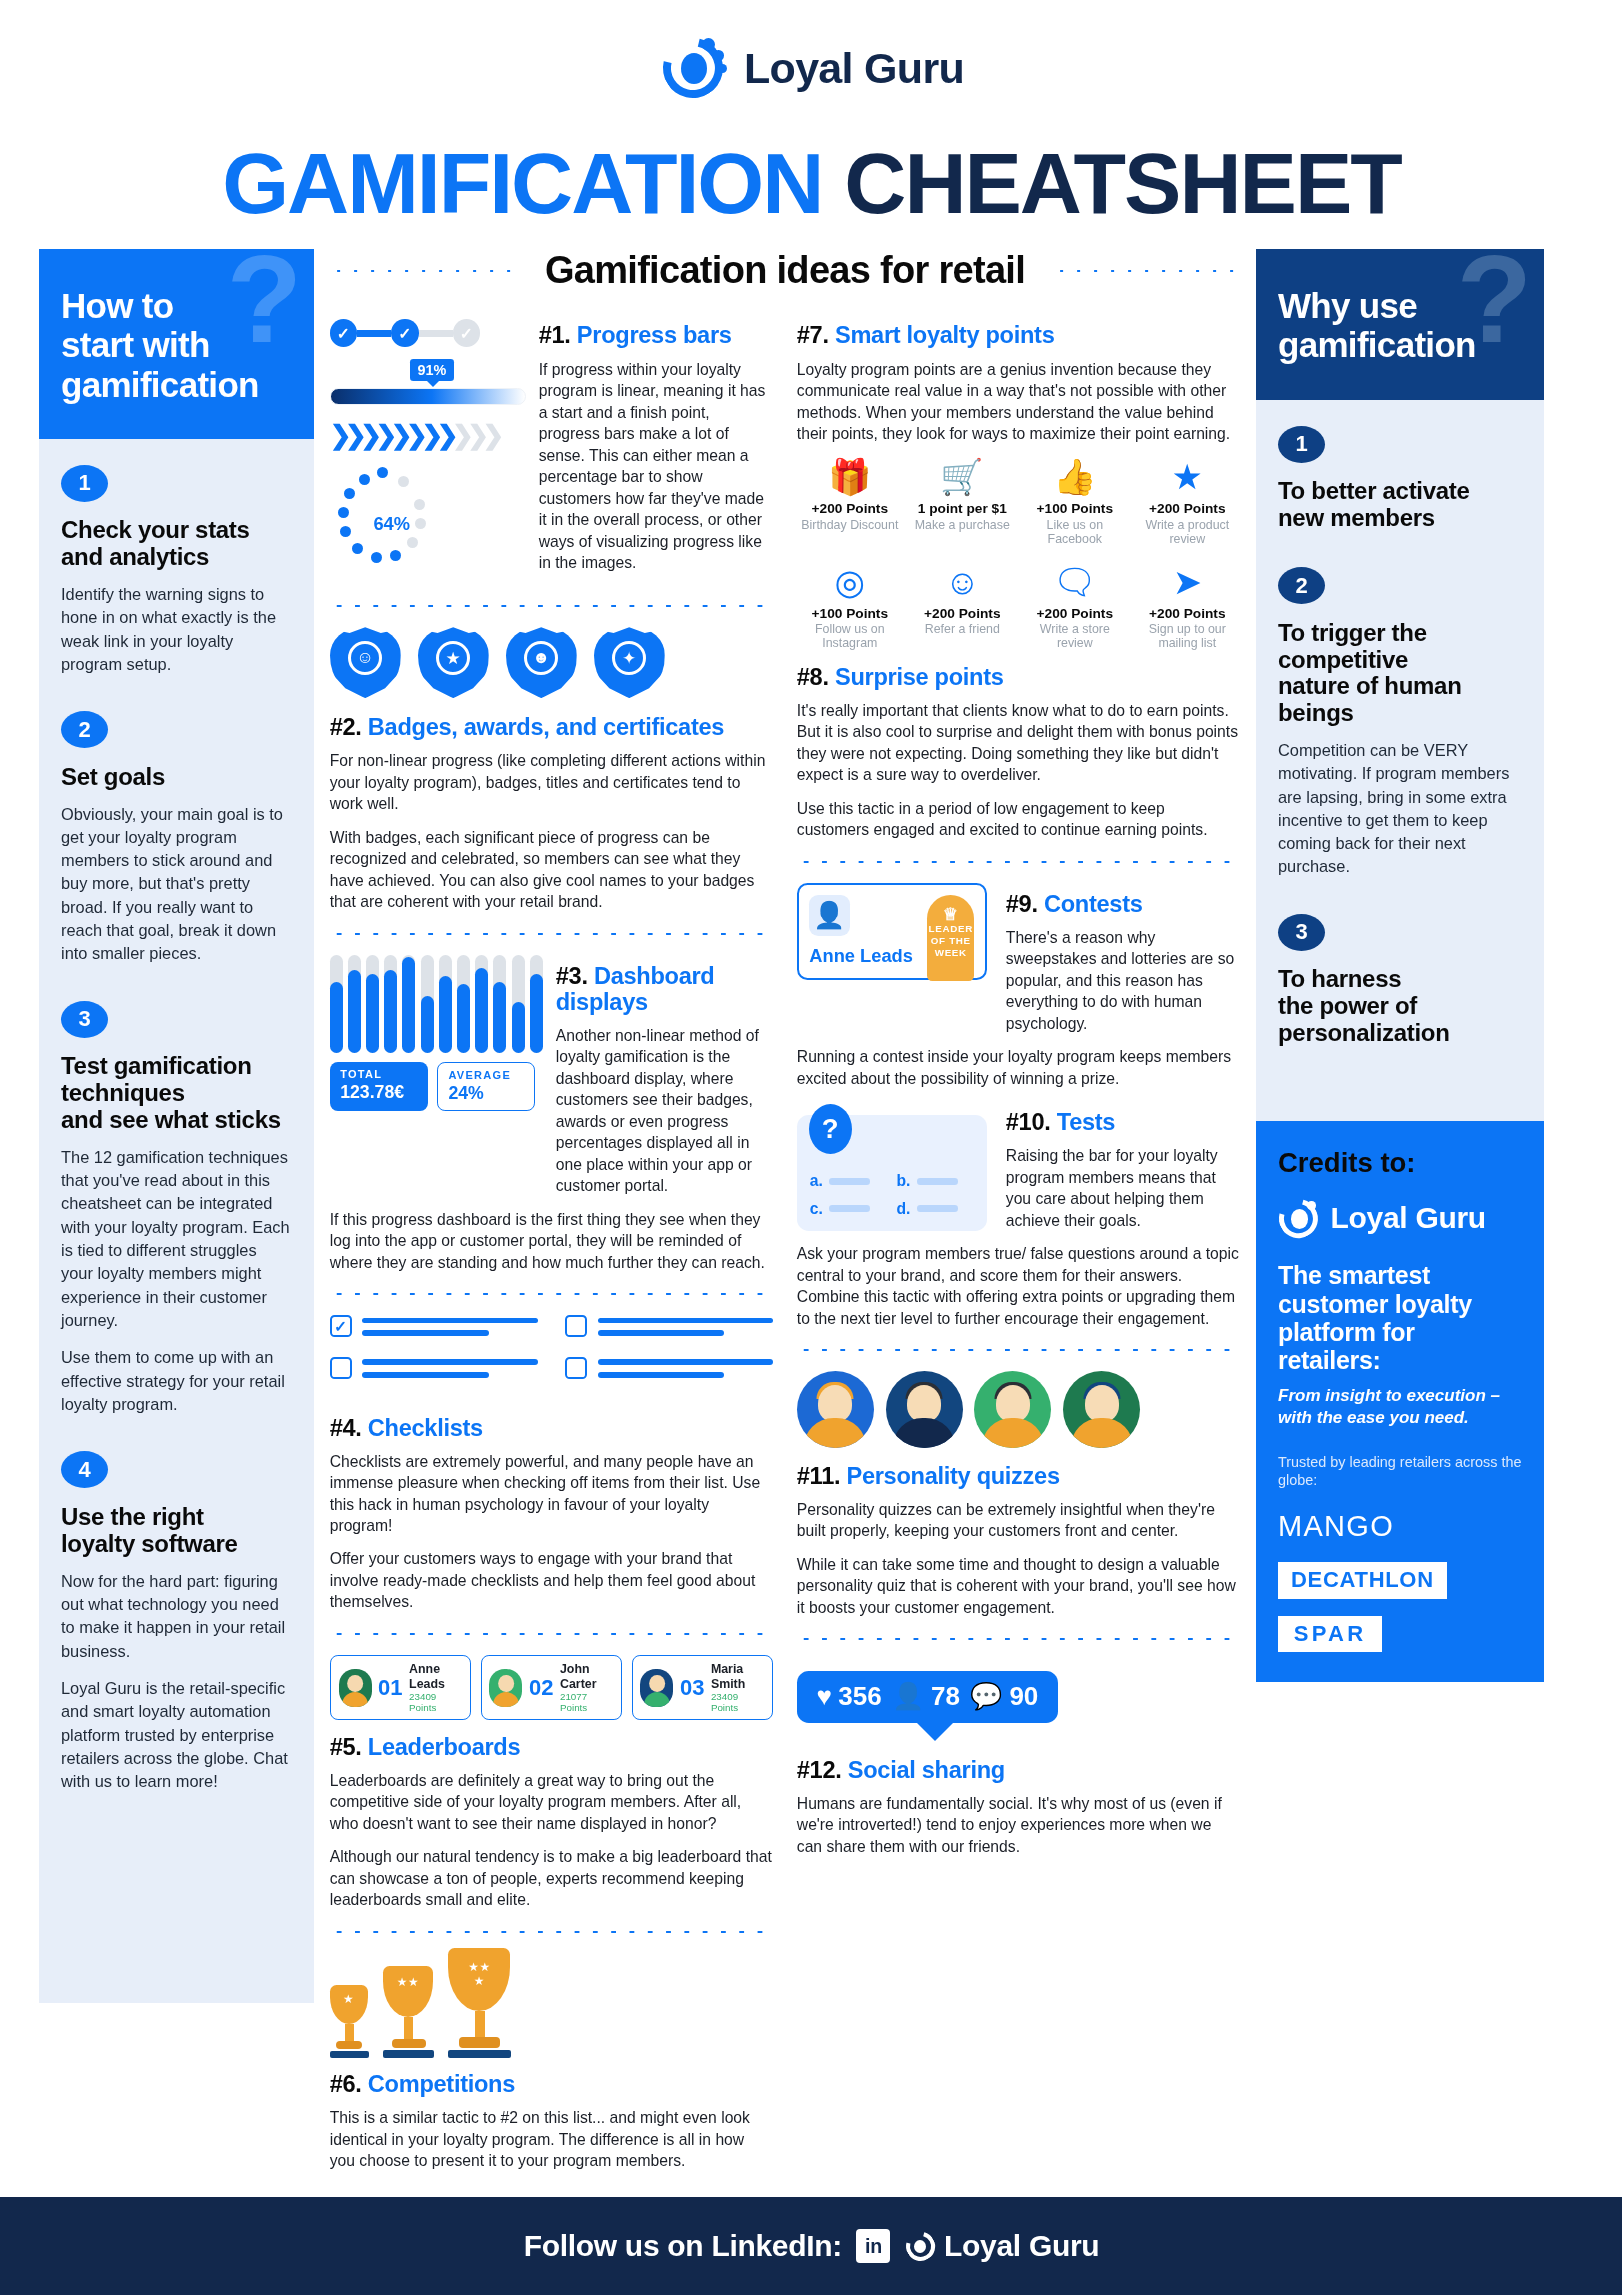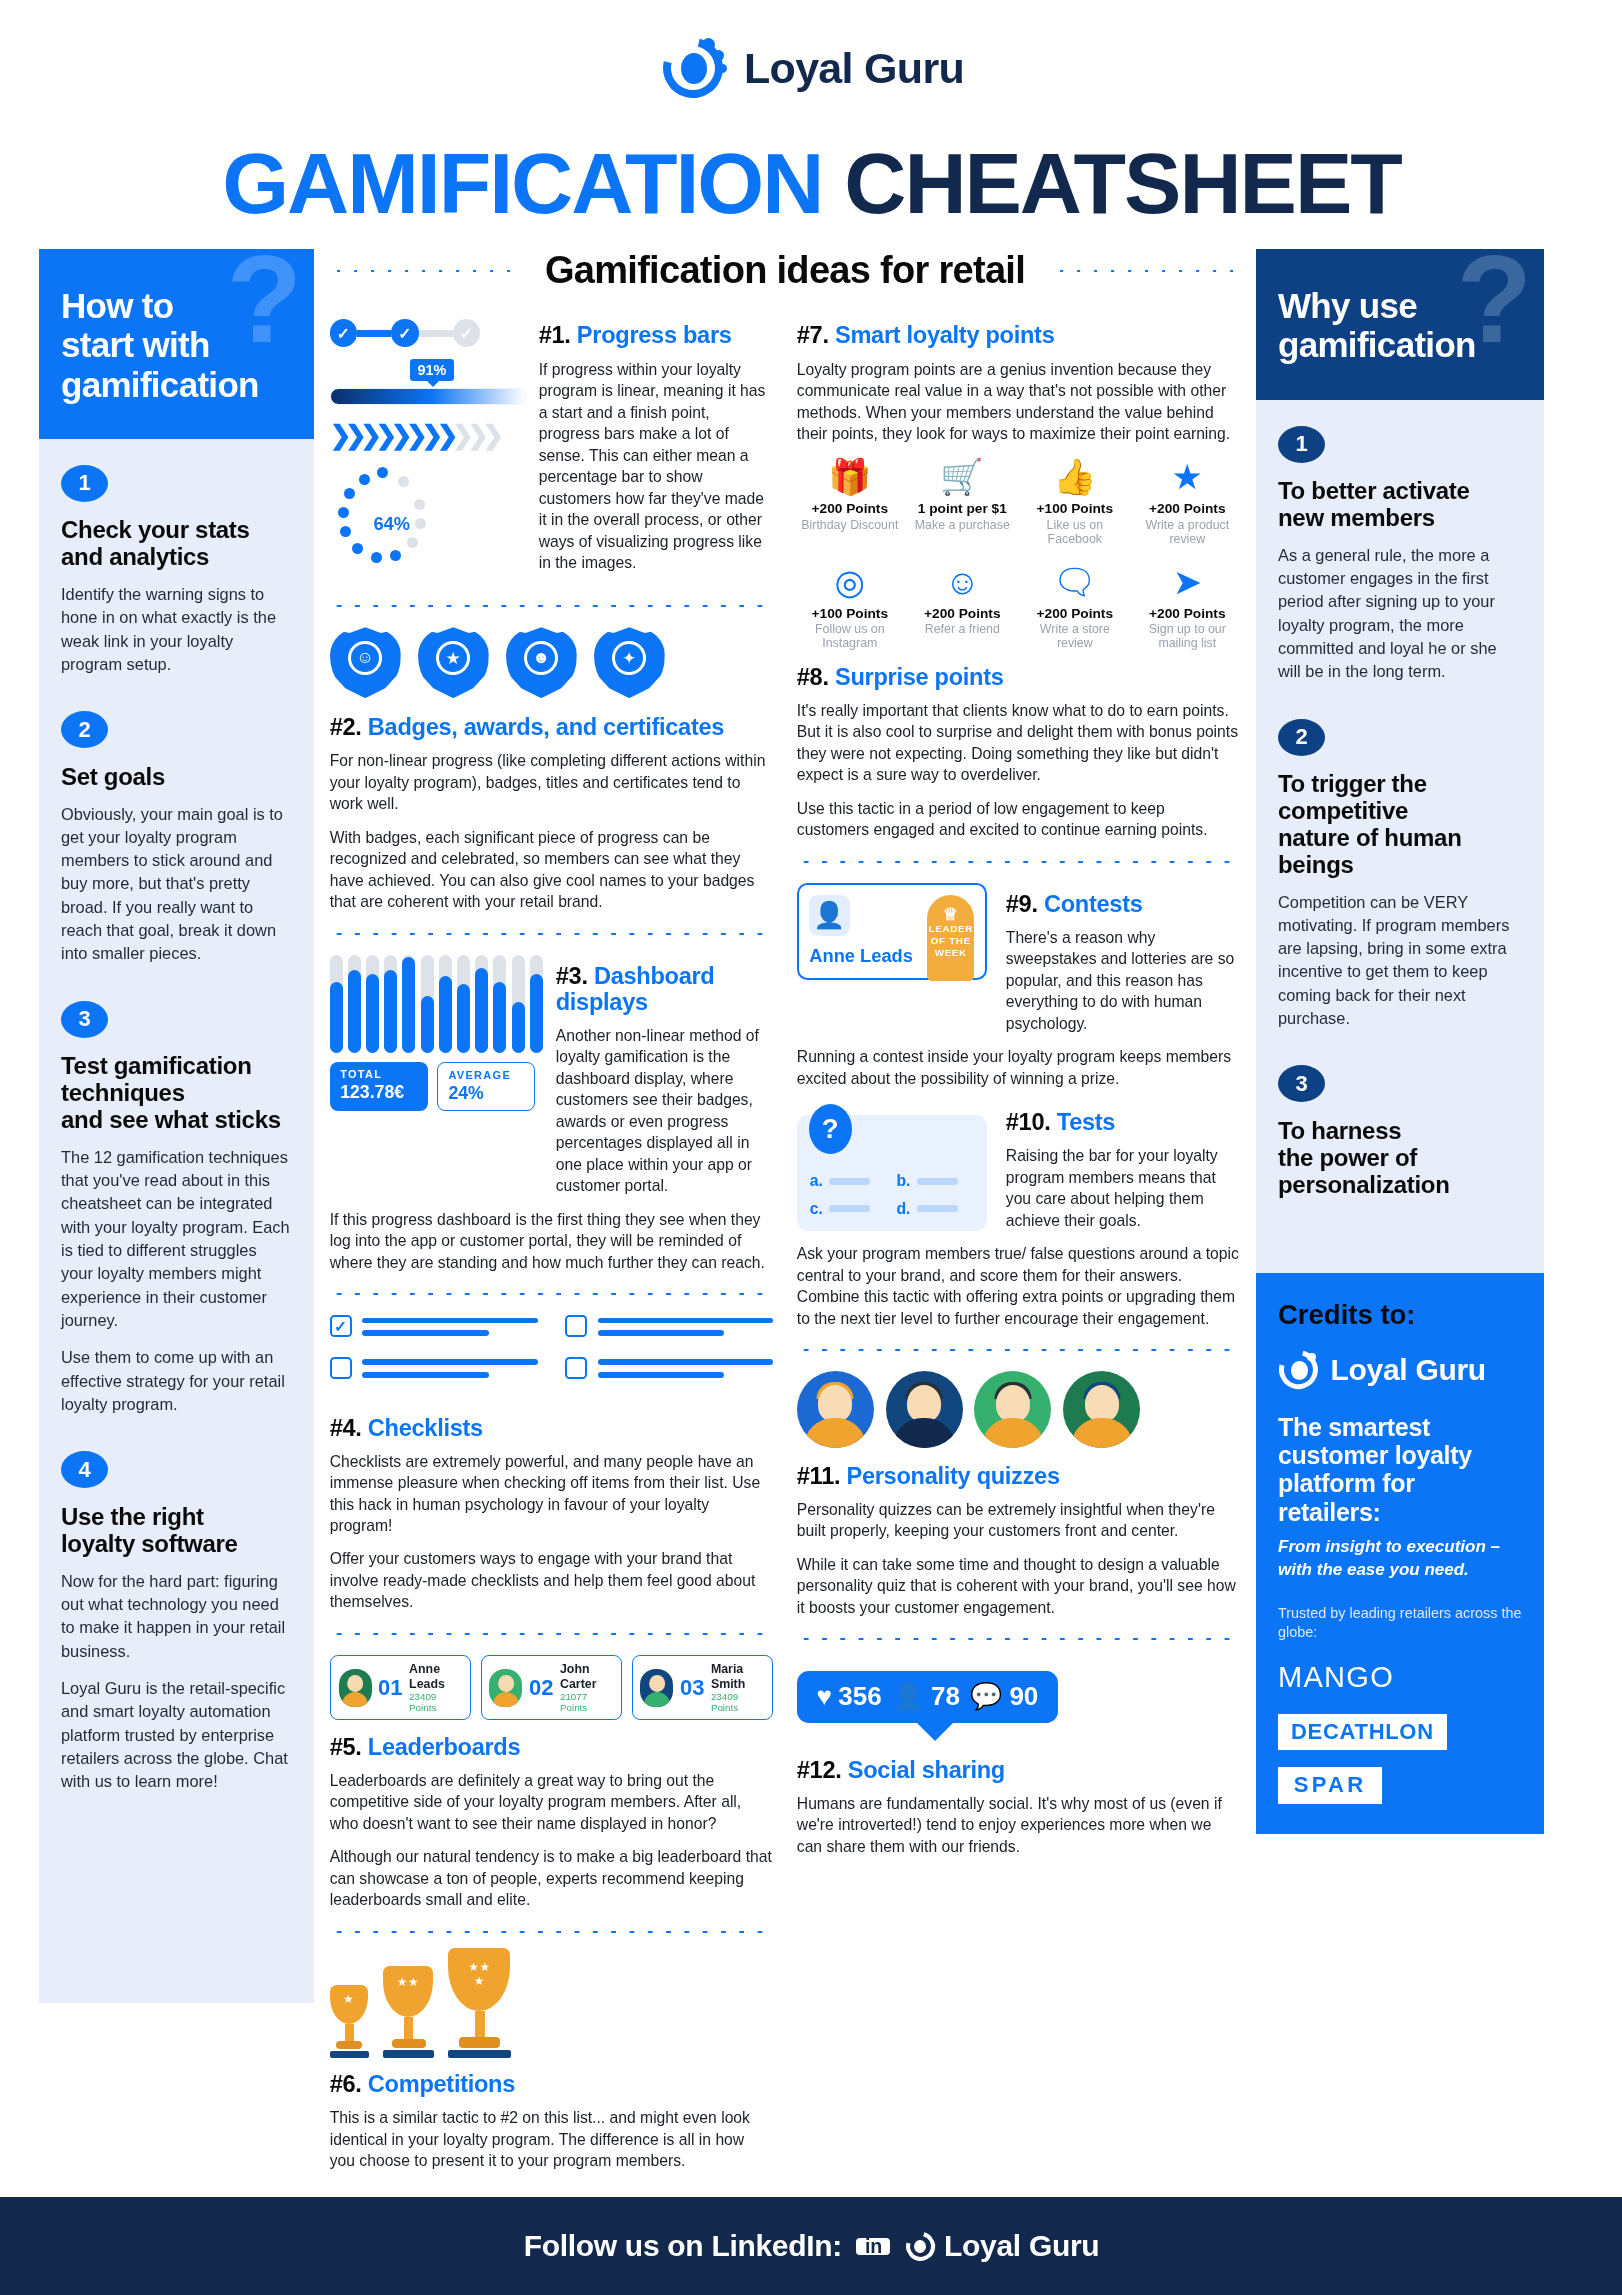--- a/index.html
+++ b/index.html
@@ -200,21 +200,21 @@
   .social { display:inline-flex; align-items:center; gap:10.5px; background:#0c75f5; color:#fff;
       border-radius:11.8px; padding:10.5px 19.6px; font-size:26px; font-weight:700; position:relative; margin:10.5px 0 26px;}
   .social:after { content:""; position:absolute; left:46%; top:100%; border:18.3px solid transparent;
       border-top-color:#0c75f5; border-bottom-width:0; }
   .social .g { display:flex; align-items:center; gap:6.5px; }
 
   
   .footer { position:absolute; left:0; right:0; bottom:0; height:98px; background:#12284c;
       display:flex; align-items:center; justify-content:center; gap:14.4px; color:#fff;
       font-size:30px; font-weight:800; letter-spacing:-0.3px; }
-  .li-ico { background:#fff; color:#12284c; border-radius:3.9px; width:34px; height:17px; font-size:19.6px;
+  .li-ico { background:#fff; color:#12284c; border-radius:3.9px; width:34px; height:34px; font-size:19.6px;
       font-weight:800; display:flex; align-items:center; justify-content:center; }
   .footer .lg { display:flex; align-items:center; gap:9.2px; font-weight:700; }
   .f-mark { width:30px; height:30px; position:relative; }
   .f-ring { position:absolute; inset:0.7px; border:4.6px solid #fff; border-radius:50%; border-top-color:transparent; transform:rotate(-30deg);}
   .f-core { position:absolute; left:9.2px; top:8.5px; width:12.4px; height:13.7px; border-radius:50%; background:#fff;}
 </style>
 </head>
 <body>
 
 <div class="page">
@@ -733,21 +733,20 @@
 
     <div class="col-right">
       <div class="side-head navy">
         <div class="qmark">?</div>
         <h2>Why use<br>gamification</h2>
       </div>
       <div class="side-body">
         <div class="step">
           <div class="step-num navy-num">1</div>
           <h3>To better activate<br>new members</h3>
-          <p>As a general rule, the more a customer engages in the first period after signing up to your loyalty program, the more committed and loyal he or she will be in the long term.</p>
         </div>
         <div class="step">
           <div class="step-num navy-num">2</div>
           <h3>To trigger the<br>competitive<br>nature of human<br>beings</h3>
           <p>Competition can be VERY motivating. If program members are lapsing, bring in some extra incentive to get them to keep coming back for their next purchase.</p>
         </div>
         <div class="step">
           <div class="step-num navy-num">3</div>
           <h3>To harness<br>the power of<br>personalization</h3>
         </div>

